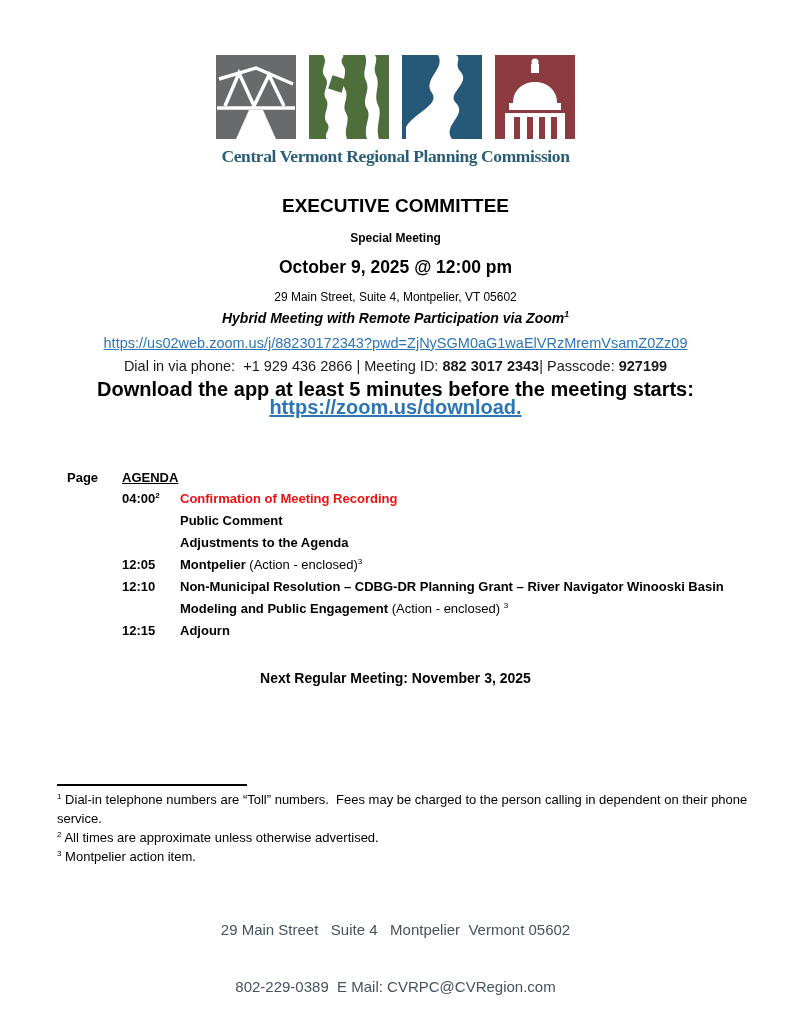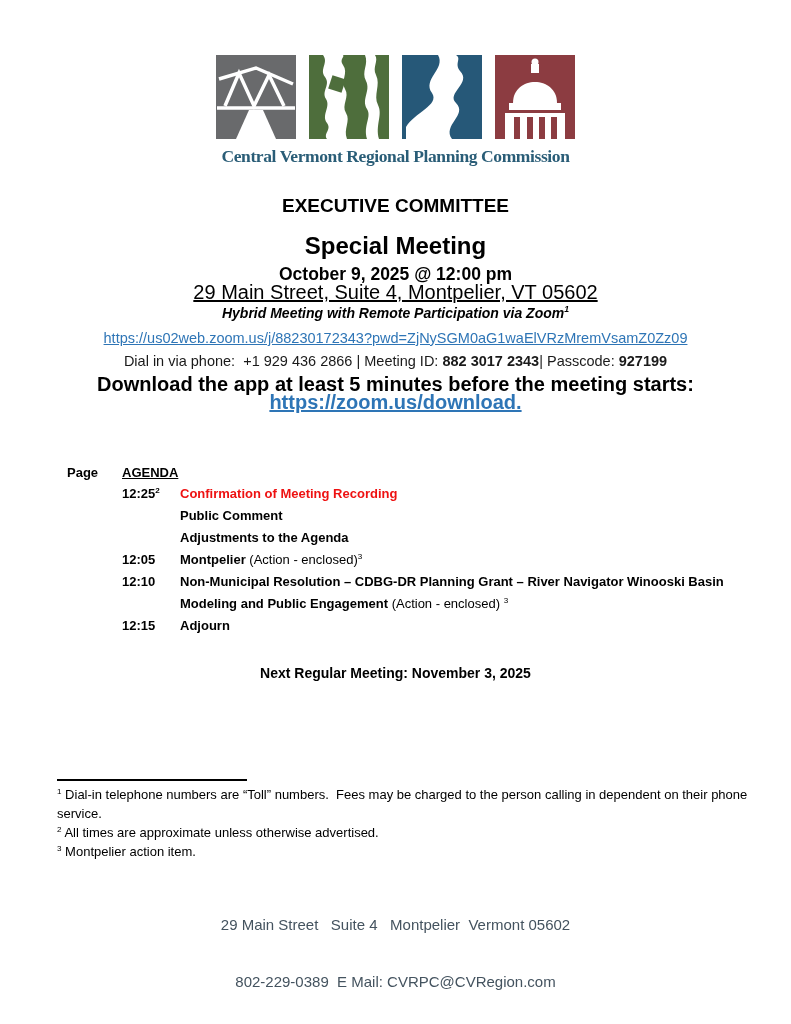--- a/index.html
+++ b/index.html
@@ -17,23 +17,23 @@
   .logo-panels svg { width:80px; height:84px; display:block; }
   .wordmark {
     margin-top:7px; font-size:17.5px; font-weight:bold; letter-spacing:-0.4px;
     color:#2a5d77;
     font-family:Liberation Serif, serif;
   }
 
   
   .doc-header { text-align:center; }
   .h-title   { margin-top:28px; font-size:19px;   font-weight:bold; line-height:22px; }
-  .h-sub     { margin-top:18px; font-size:24px;   font-weight:bold; line-height:21px; }
+  .h-sub     { margin-top:11px; font-size:12px;   font-weight:bold; line-height:21px; }
   .h-date    { margin-top:8px;  font-size:17.5px; font-weight:bold; line-height:20px; }
-  .h-addr    { margin-top:0;  font-size:20px;   line-height:16px;text-decoration:underline; }
+  .h-addr    { margin-top:12px;  font-size:12px;   line-height:16px; }
   .h-hybrid  { margin-top:5px;  font-size:14px;   font-weight:bold; font-style:italic; line-height:16px; }
   .h-url     { margin-top:8px;  font-size:14.5px; line-height:18px; }
   .h-dial    { margin-top:5px;  font-size:14.5px; line-height:18px; white-space:pre-wrap; color:#1a1a1a; }
   .h-dl      { margin-top:5px;  font-size:20px;   font-weight:bold; line-height:18px; }
   a.lnk { color:#2e75b6; text-decoration:underline; cursor:pointer; }
   sup { font-size:62%; line-height:0; }
   b { font-weight:bold;margin-top:11px; }
 
   
   .agenda { margin-top:52px; padding-left:67px; font-size:13px; }
@@ -114,21 +114,21 @@
     <div class="h-dl"><b>Download the app at least 5 minutes before the meeting starts: </b><a class="lnk">https://zoom.us/download.</a></div>
   </header>
 
   <section class="agenda">
     <div class="agenda-head">
       <span class="page-label">Page</span>
       <span class="agenda-title">AGENDA</span>
     </div>
 
     <div class="row">
-      <span class="time"><span>12:25</span><sup>2</sup></span>
+      <span class="time"><span>04:00</span><sup>2</sup></span>
       <span class="txt red">Confirmation of Meeting Recording</span>
     </div>
 
     <div class="row">
       <span class="time"></span>
       <span class="txt">Public Comment</span>
     </div>
 
     <div class="row">
       <span class="time"></span>

